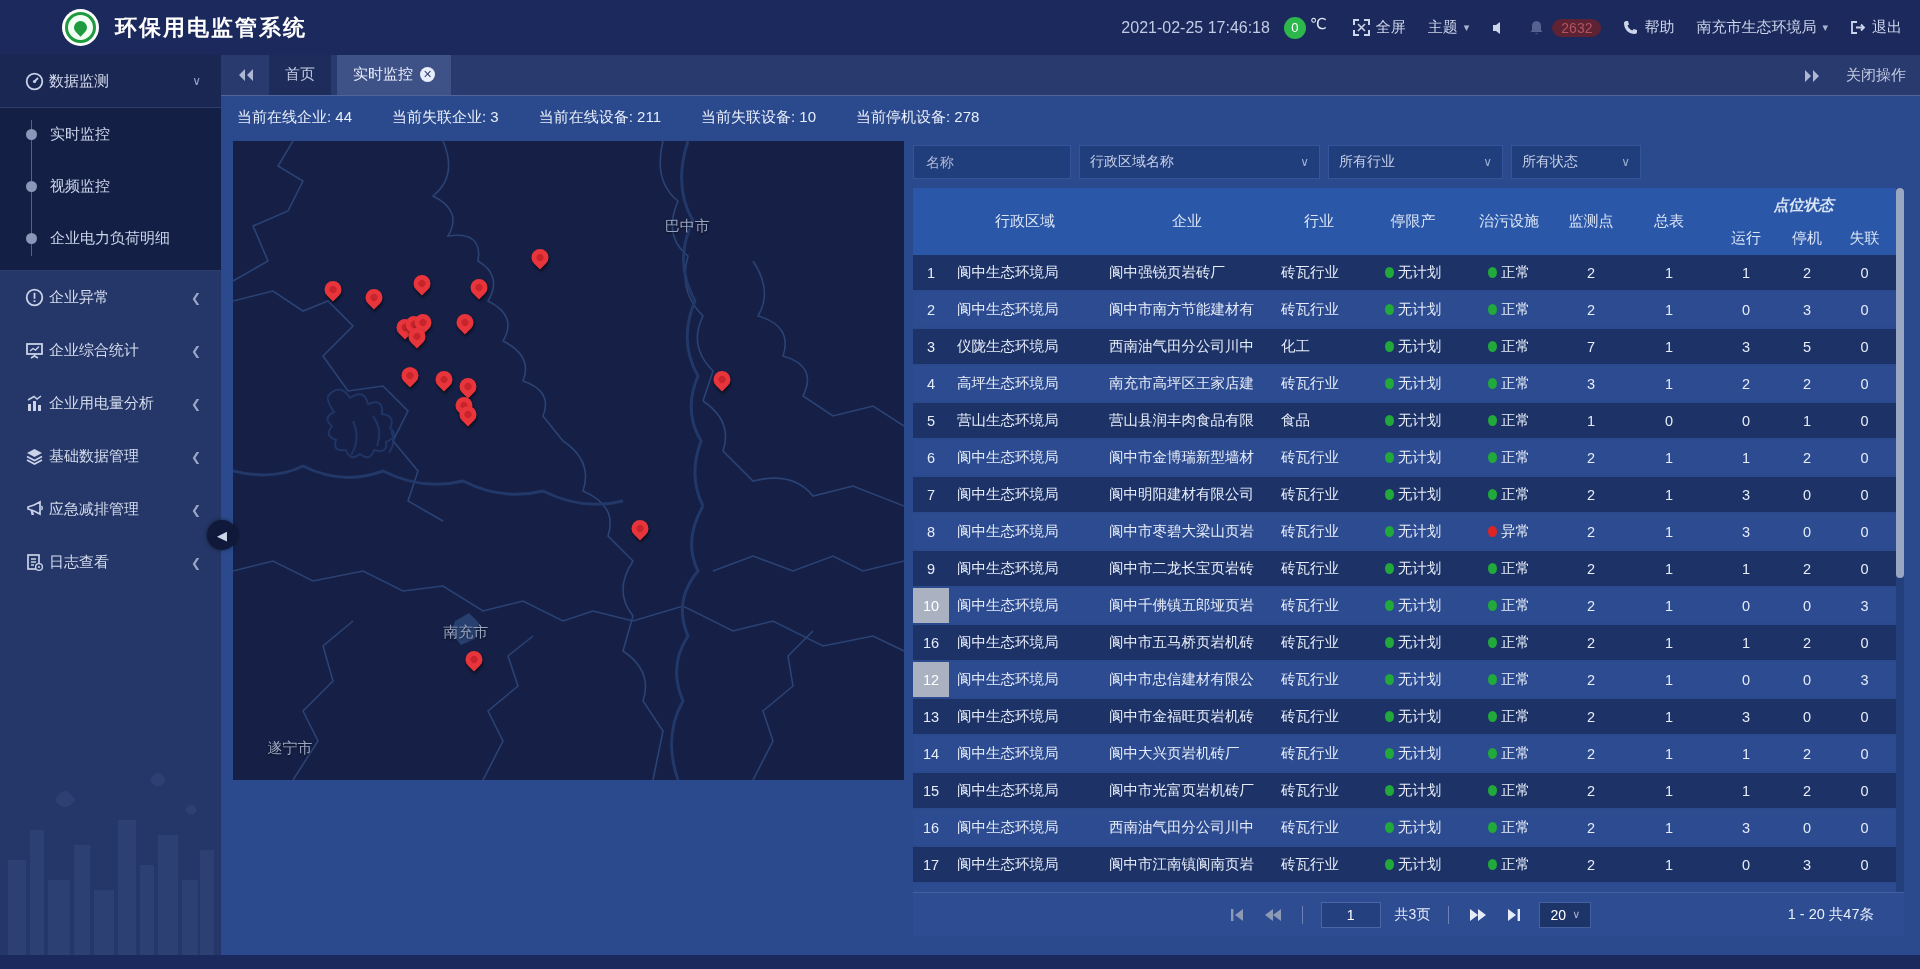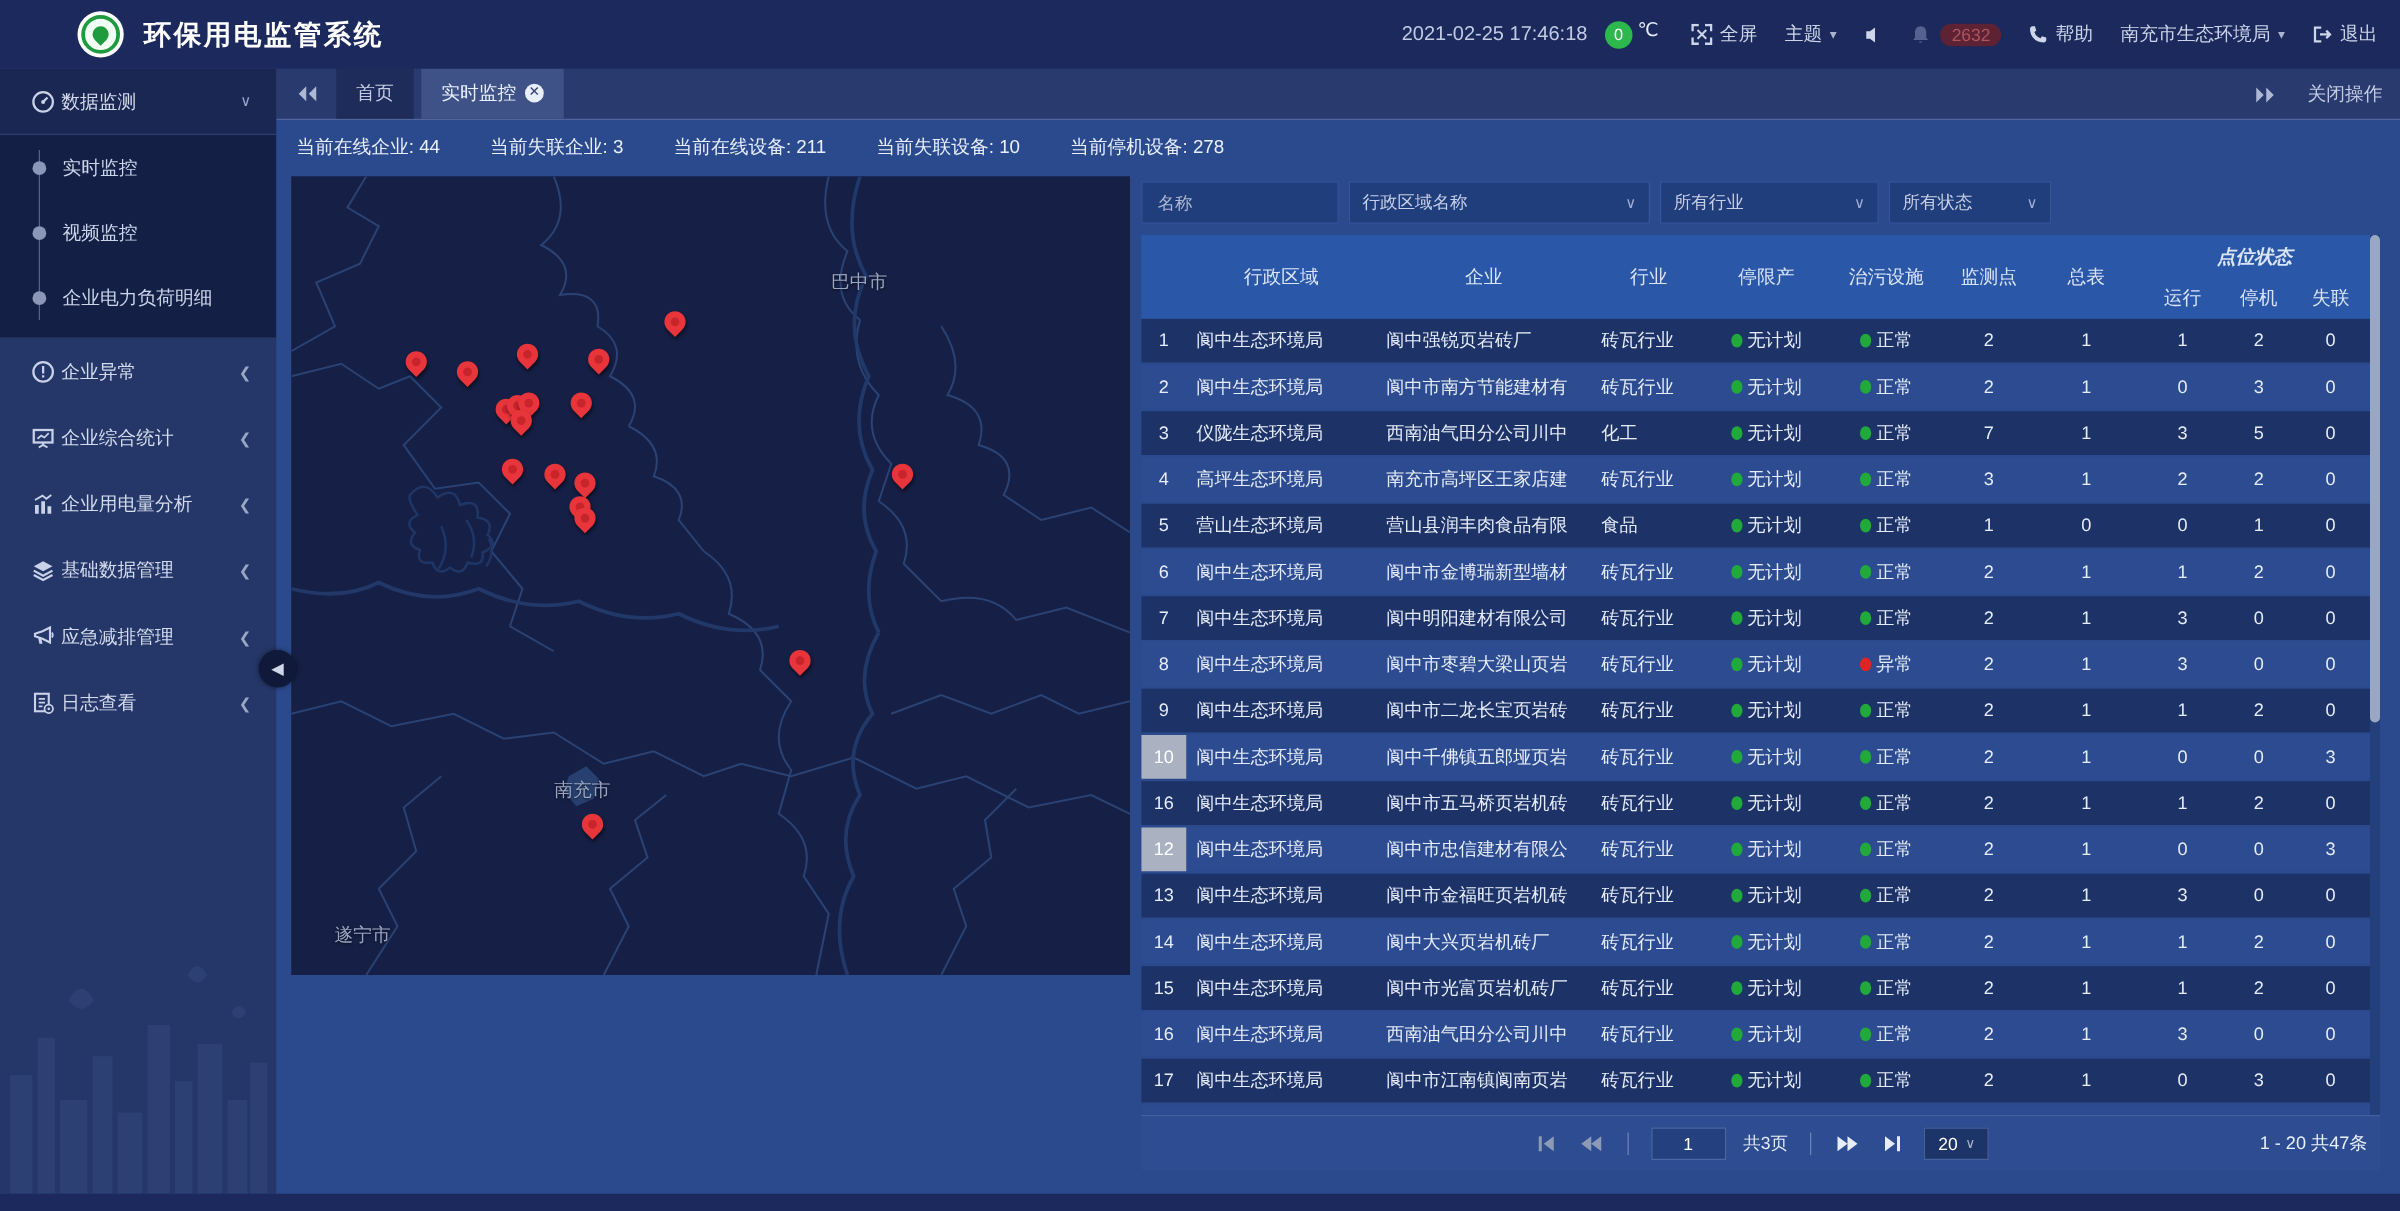--- a/index.html
+++ b/index.html
@@ -100,21 +100,21 @@
   
   .pager{height:44px;border-top:1px solid #44609f;background:#2d4c92;display:flex;align-items:center;position:relative;}
   .pager-center{position:absolute;left:0;right:0;display:flex;align-items:center;justify-content:center;gap:14px;}
   .pg-ico{display:flex;align-items:center;justify-content:center;width:22px;height:22px;cursor:pointer;}
   .pg-div{width:1px;height:18px;background:#6d82b2;margin:0 4px;}
   .pg-input{width:60px;height:26px;background:#24407e;border:1px solid #4a66a5;color:#fff;text-align:center;
         font-size:14px;font-family:"Liberation Sans","DejaVu Sans",sans-serif;}
   .pg-pages{font-size:14px;color:#e6ecf8;}
   .pg-size{height:26px;min-width:52px;background:#1d3468;border:1px solid #44609f;color:#fff;font-size:14px;
         display:flex;align-items:center;justify-content:center;gap:6px;padding:0 8px;cursor:pointer;}
-  .pg-range{position:absolute;right:10px;font-size:14.5px;color:#eaf0fb;}
+  .pg-range{position:absolute;right:30px;font-size:14.5px;color:#eaf0fb;}
   
   .bottomstrip{position:absolute;left:0;top:955px;width:1920px;height:14px;background:#1b295c;z-index:25;}
 </style>
 </head>
 <body>
 
 <div class="page">
 
   <div class="topbar">
     <div class="logo">

